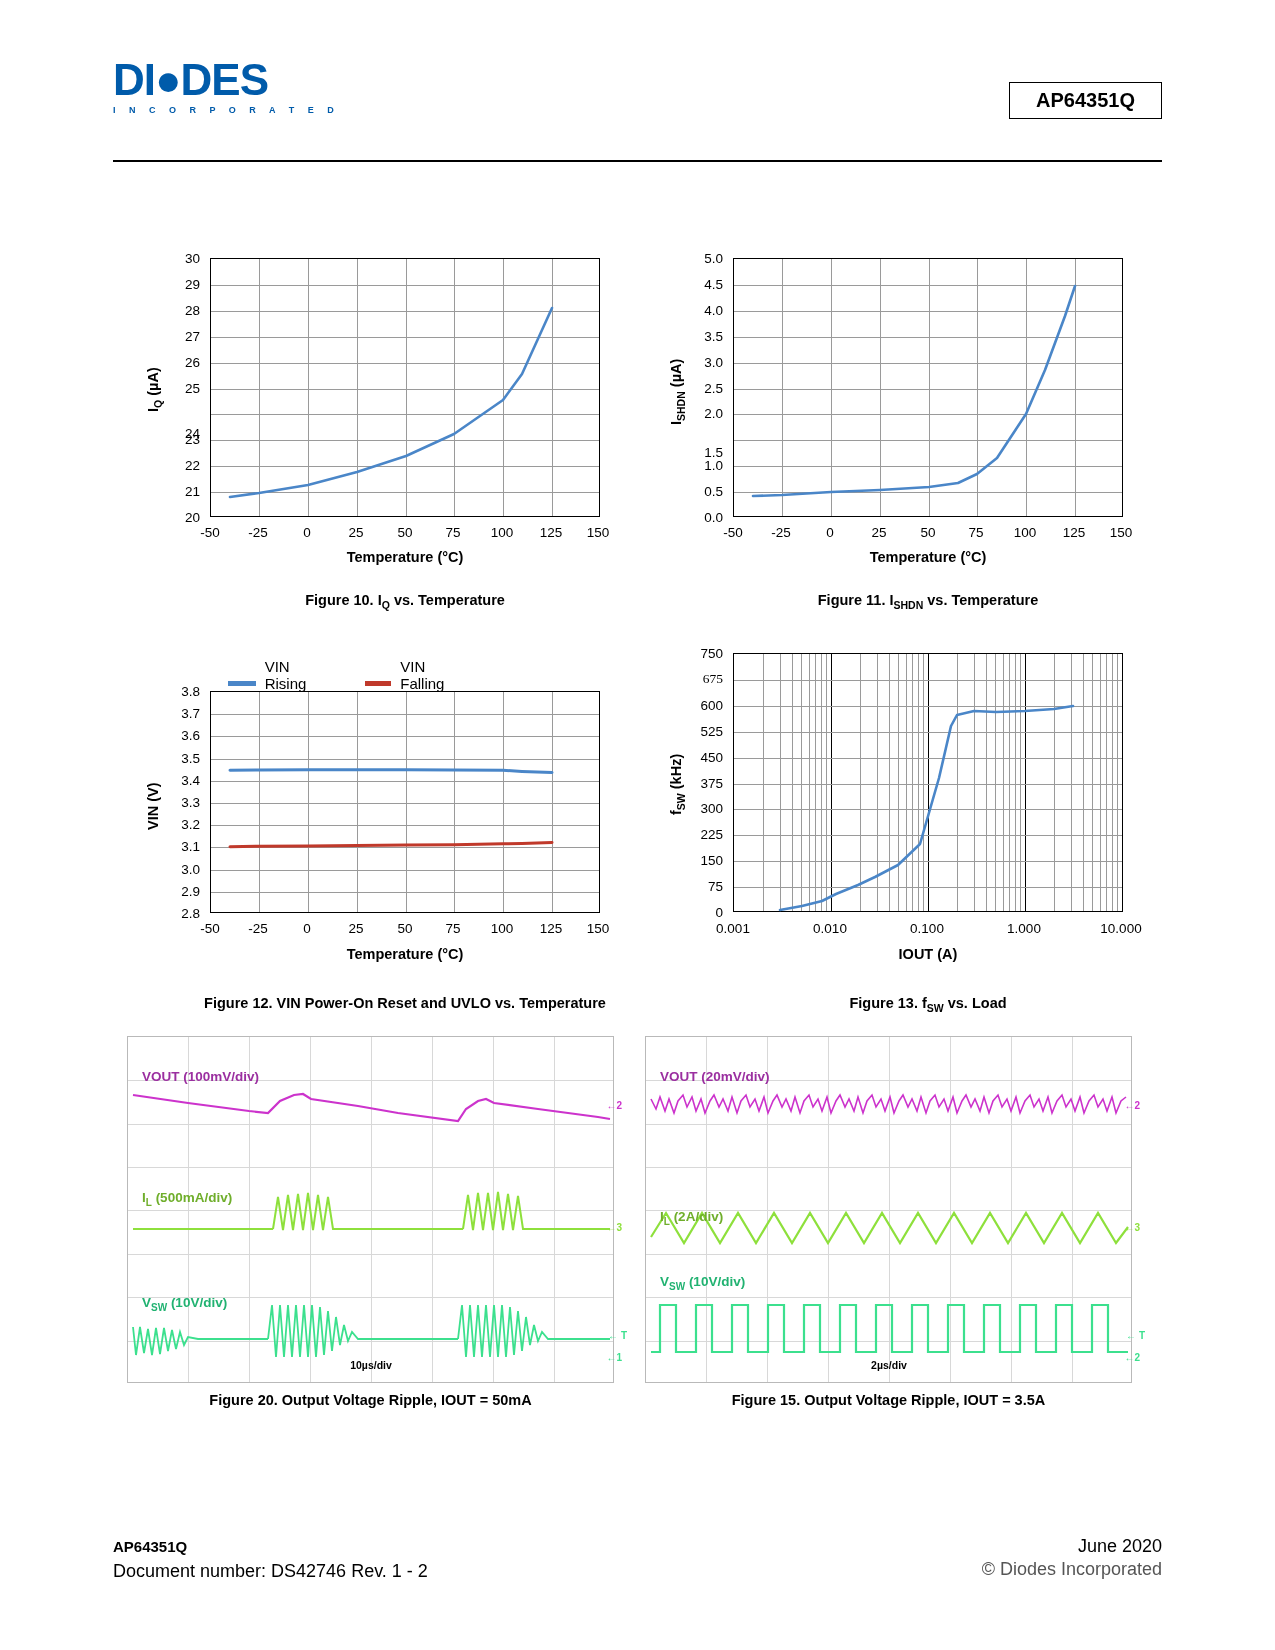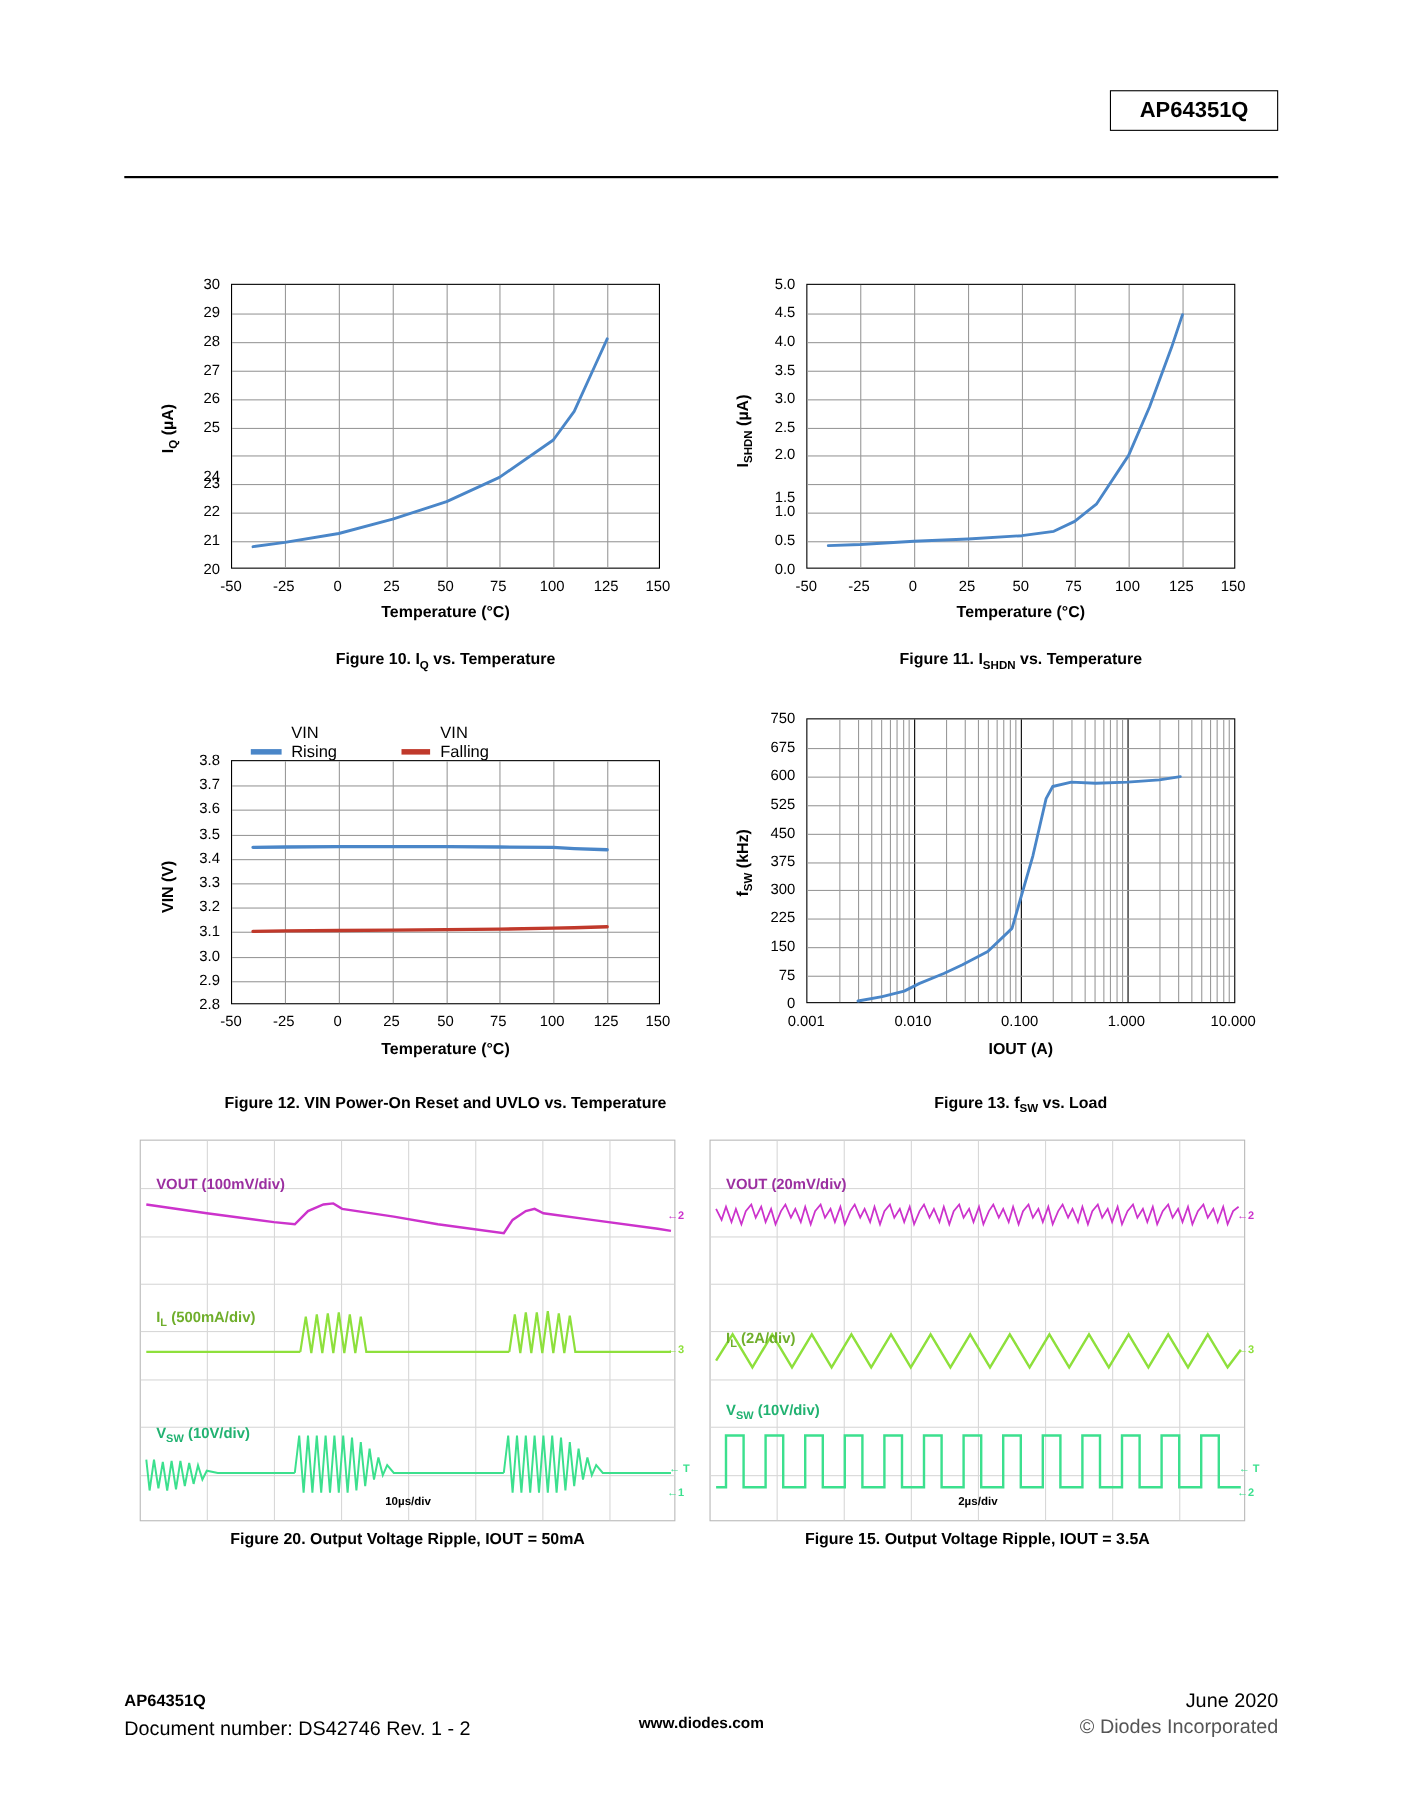--- a/index.html
+++ b/index.html
@@ -51,20 +51,24 @@
   .tdiv{position:absolute;font-size:10.5px;font-weight:bold;text-align:center;transform:translateX(-50%);}
   .marker{position:absolute;font-size:10px;font-weight:bold;}
   .foot{position:absolute;font-size:18px;}
   .fcenter{position:absolute;left:0;width:1275px;text-align:center;font-size:14px;}
 </style>
 </head>
 <body>
 
 <div class="page">
 
+  <div class="logo">
+    <div class="word">DI●DES</div>
+    <div class="sub">I N C O R P O R A T E D</div>
+  </div>
   <div class="partbox">AP64351Q</div>
   <div class="rule"></div>
 
 
   <div class="fig">
 
     <div class="plot" style="left:210px;top:258px;width:390px;height:259px;">
       <div class="gridline gv" style="left:48px;"></div>
       <div class="gridline gv" style="left:97px;"></div>
       <div class="gridline gv" style="left:146px;"></div>
@@ -263,21 +267,21 @@
       <div class="gridline gh" style="top:130px;"></div>
       <div class="gridline gh" style="top:155px;"></div>
       <div class="gridline gh" style="top:181px;"></div>
       <div class="gridline gh" style="top:207px;"></div>
       <div class="gridline gh" style="top:233px;"></div>
       <svg width="390" height="259" viewBox="0 0 390 259" style="position:absolute;left:0;top:0;">
         <polyline points="46,256 68,252 88,247 102,240 124,231 141,223 164,211 186,190 205,124 217,72 223,61 240,57 262,58 291,57 320,55 339,52" fill="none" stroke="#4a86c8" stroke-width="2.6" stroke-linejoin="round" stroke-linecap="round"></polyline>
       </svg>
     </div>
     <div class="ylab" style="left:673px;top:653px;width:50px;">750</div>
-    <div class="ylab" style="left:673px;top:679px;width:50px;">675</div>
+    <div class="ylab" style="left:673px;top:679px;width:50px;font-family:Liberation Serif, serif;">675</div>
     <div class="ylab" style="left:673px;top:705px;width:50px;">600</div>
     <div class="ylab" style="left:673px;top:731px;width:50px;">525</div>
     <div class="ylab" style="left:673px;top:757px;width:50px;">450</div>
     <div class="ylab" style="left:673px;top:783px;width:50px;">375</div>
     <div class="ylab" style="left:673px;top:808px;width:50px;">300</div>
     <div class="ylab" style="left:673px;top:834px;width:50px;">225</div>
     <div class="ylab" style="left:673px;top:860px;width:50px;">150</div>
     <div class="ylab" style="left:673px;top:886px;width:50px;">75</div>
     <div class="ylab" style="left:673px;top:912px;width:50px;">0</div>
     <div class="xlab" style="left:733px;top:921px;">0.001</div>
@@ -365,17 +369,16 @@
       <div class="marker" style="right:-9px;top:185px;color:#8ee03c;">←3</div>
       <div class="marker" style="right:-14px;top:293px;color:#3ce08e;">← T</div>
       <div class="marker" style="right:-9px;top:315px;color:#3ce08e;">←2</div>
       <div class="tdiv" style="left:243px;top:322px;">2µs/div</div>
     </div>
     <div class="caption" style="left:645px;top:1392px;width:487px;">Figure 15. Output Voltage Ripple, IOUT = 3.5A</div>
   </div>
 
   <div class="foot" style="left:113px;top:1538px;font-weight:bold;font-size:15px;">AP64351Q</div>
   <div class="foot small" style="left:113px;top:1561px;">Document number: DS42746 Rev. 1 - 2</div>
-  <div class="fcenter" style="top:1558px;font-weight:bold;">www.diodes.com</div>
   <div class="foot" style="right:113px;top:1536px;width:300px;text-align:right;">June 2020</div>
   <div class="foot small" style="right:113px;top:1559px;width:300px;text-align:right;color:#555;">© Diodes Incorporated</div>
 
 </div>
 
 </body></html>

